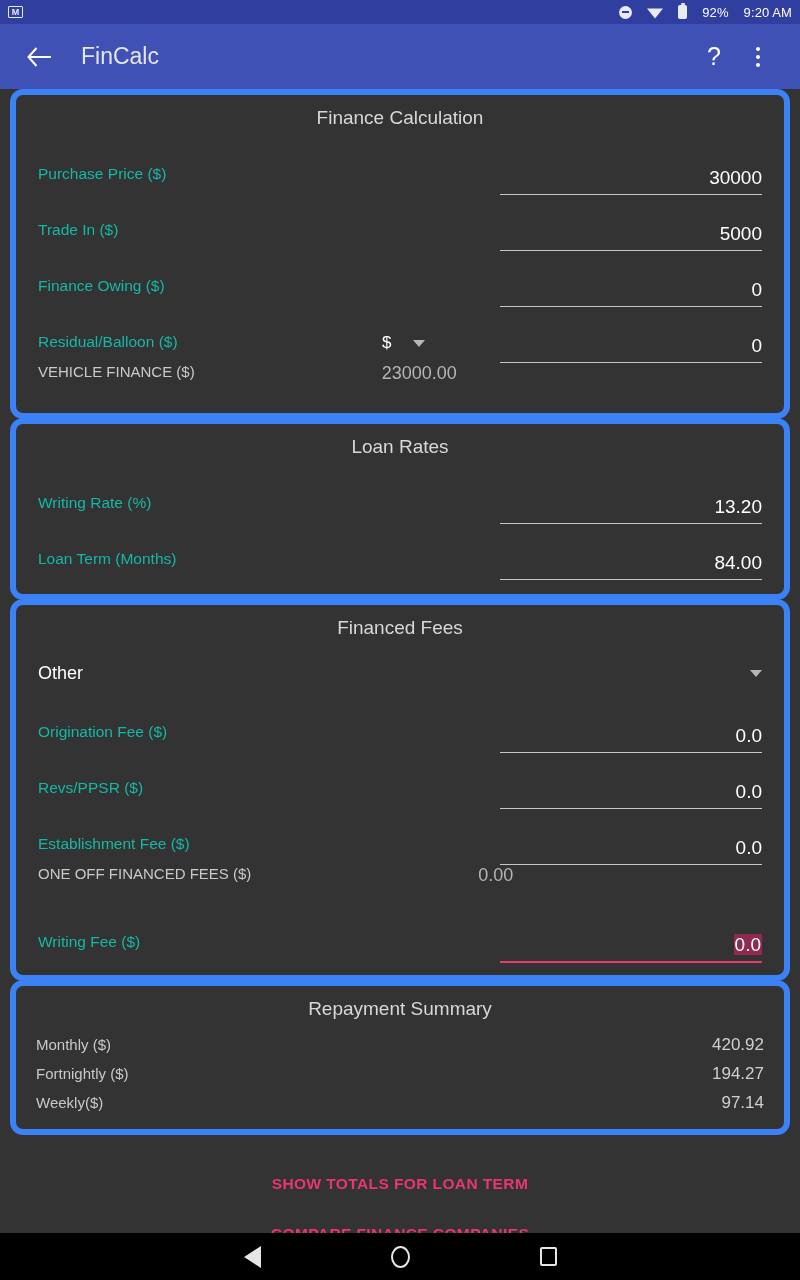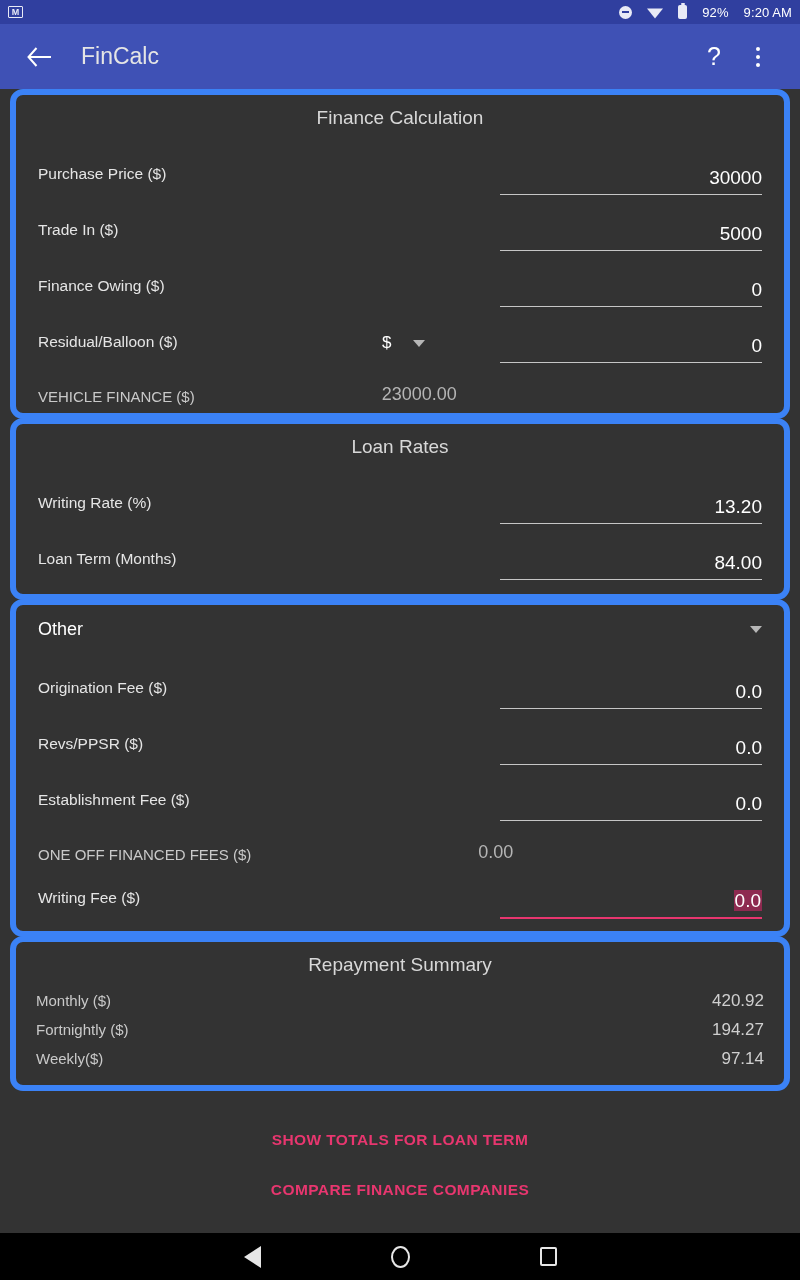--- a/index.html
+++ b/index.html
@@ -71,32 +71,32 @@
   .card-title {
     text-align:center; color:#d8d8d8; font-size:19px;
     padding:12px 0 10px;
   }
 
   .row {
     display:flex; align-items:flex-end; position:relative;
     padding:0 22px; height:56px;
   }
   .row .label {
-    color:#e5e5e5; font-size:15.5px; padding-bottom:12px; white-space:nowrap;
+    color:#14b8a6; font-size:15.5px; padding-bottom:12px; white-space:nowrap;
   }
   .row .spacer { flex:1; }
   .field {
     width:262px; text-align:right; color:#ffffff; font-size:19px;
     border-bottom:1.3px solid #c6c6c6; padding-bottom:5px; cursor:text;
   }
   .field.focused { border-bottom:2.3px solid #e8366f; }
   .field .sel { background:#8e2a50; color:#fff; padding:0 1px; }
 
   
-  .row.readonly { height:42px; align-items:flex-end; }
+  .row.readonly { height:42px; align-items:flex-start; }
   .row.readonly .label { padding-bottom:0; color:#c9c9c9; font-size:15px; }
   .row.readonly .value {
     color:#b5b5b5; font-size:18px; text-align:right; width:262px;
   }
 
   
   .unit-select {
     display:flex; align-items:center; gap:22px;
     position:absolute; left:366px; bottom:10px; cursor:pointer;
   }
@@ -225,20 +225,21 @@
 
       <div class="row">
         <span class="label">Loan Term (Months)</span>
         <span class="spacer"></span>
         <span class="field">84.00</span>
       </div>
       <div style="height:14px"></div>
     </div>
 
     <div class="card">
+      <div class="card-title">Financed Fees</div>
 
       <div class="spinner">
         <span class="sv">Other</span>
         <span class="caret"></span>
       </div>
 
       <div class="row">
         <span class="label">Origination Fee ($)</span>
         <span class="spacer"></span>
         <span class="field">0.0</span>

